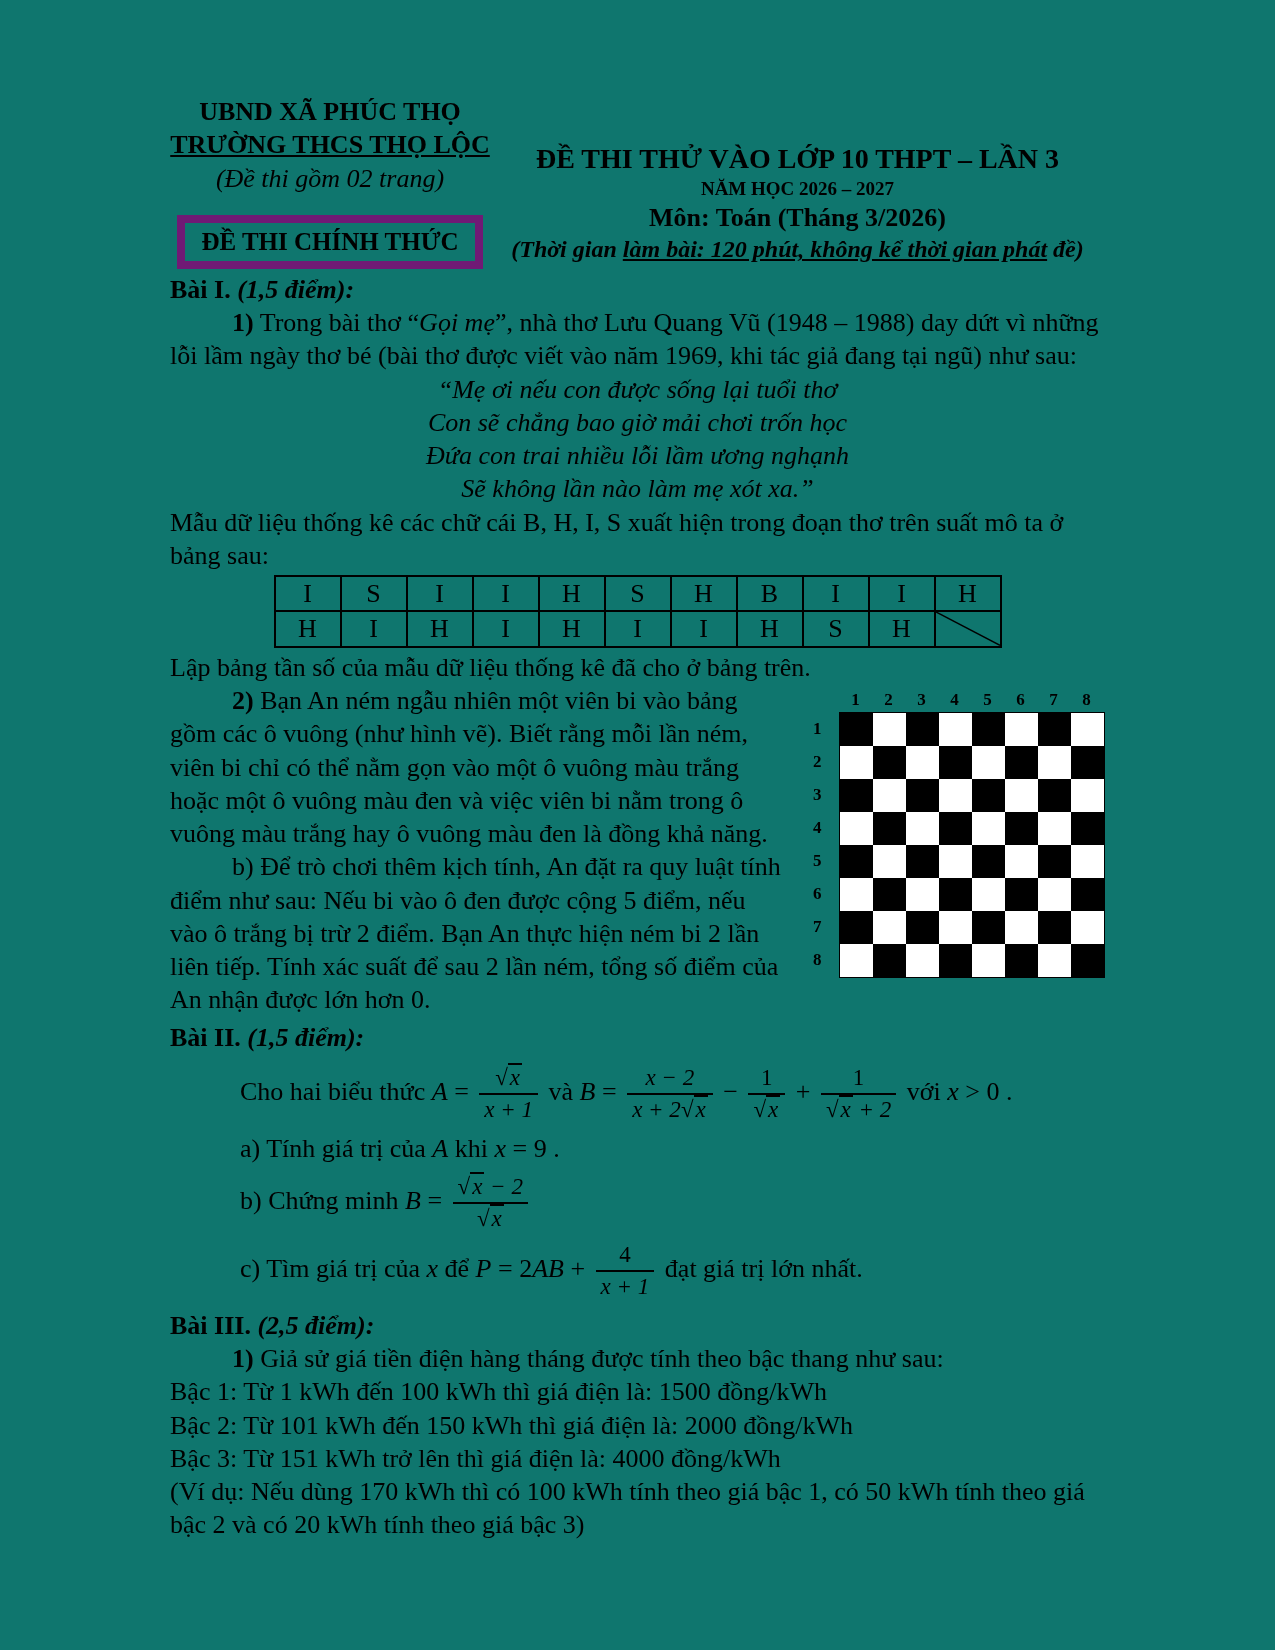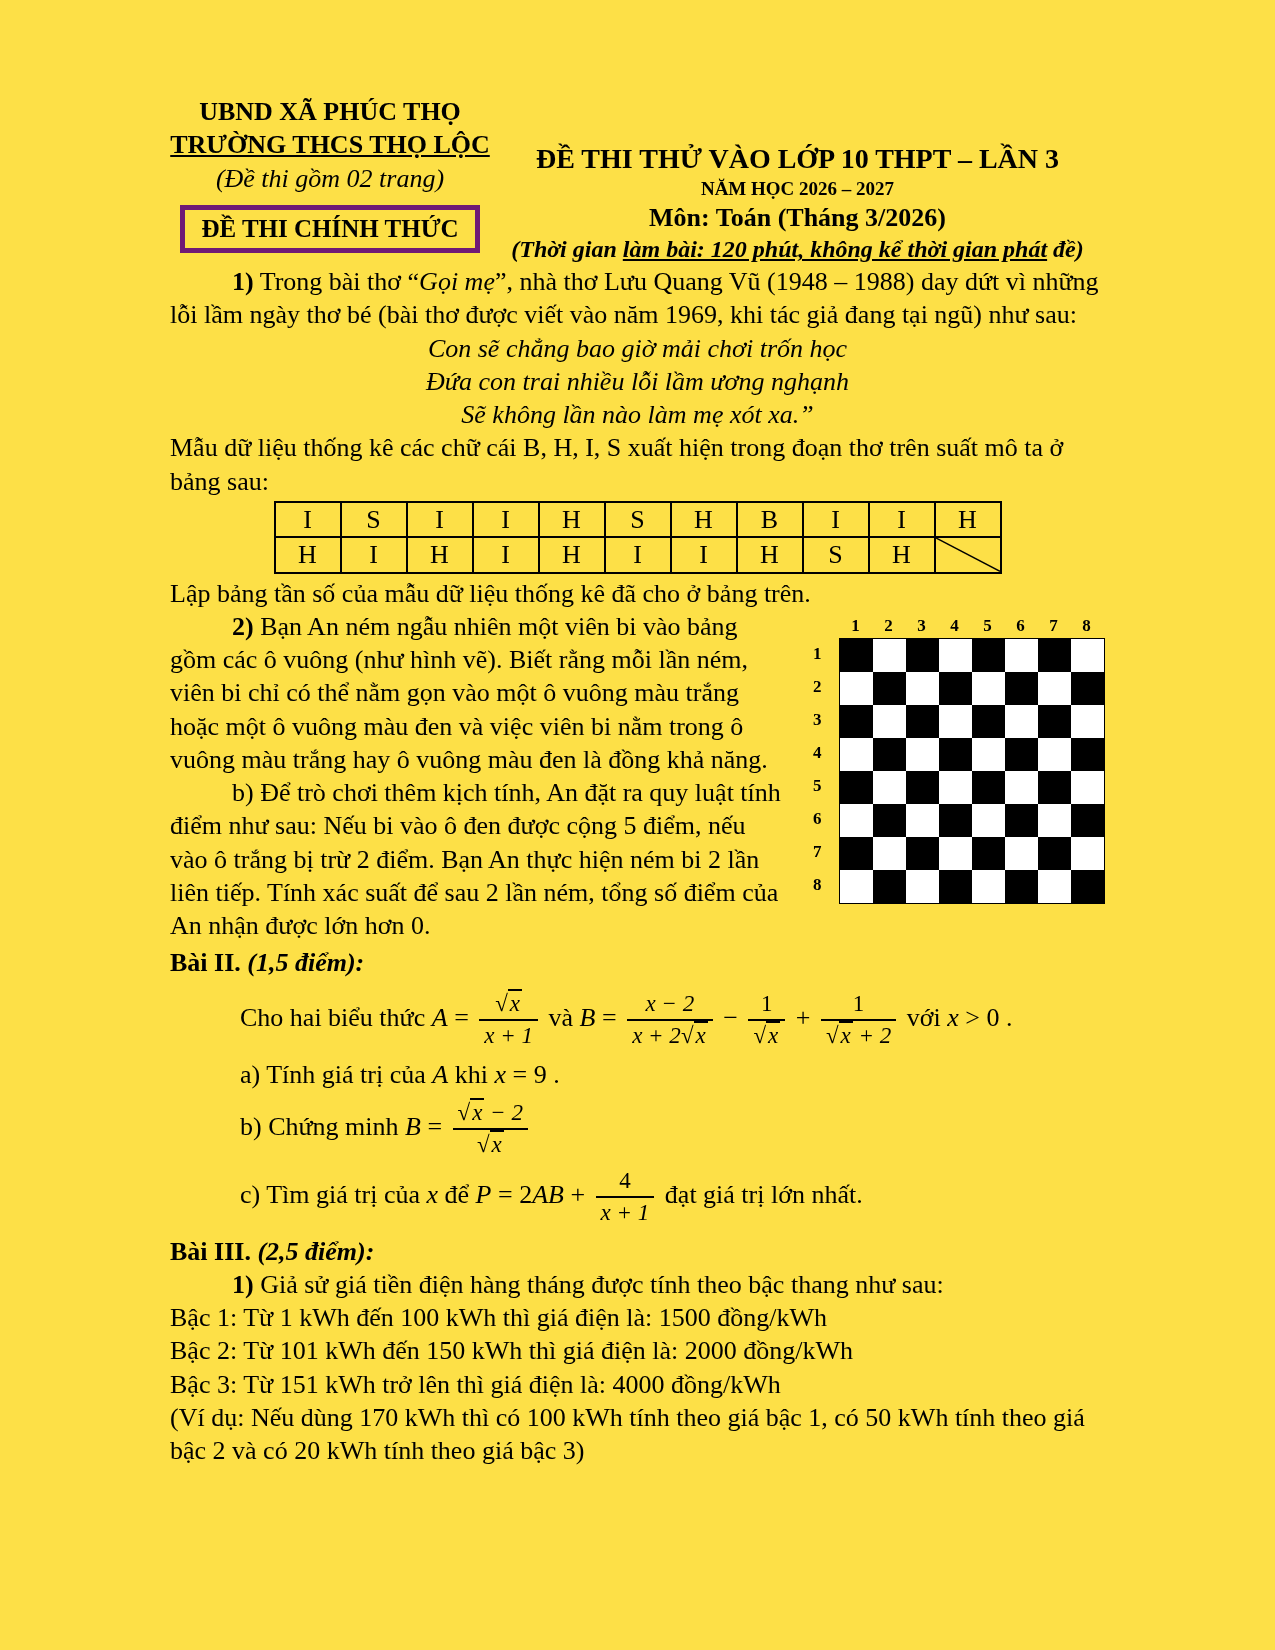--- a/index.html
+++ b/index.html
@@ -2,32 +2,32 @@
 <html lang="vi"><head>
 <meta charset="utf-8">
 <title>Đề thi</title>
 <style>
   html,body { margin:0; padding:0; background:#ffffff; }
   .page {
     width: 1275px; min-height: 1650px; box-sizing: border-box;
     padding: 95px 170px 24px 170px;
     font-family: "Liberation Serif", serif;
     font-size: 26px; color: #000; line-height: 1.28;
-    background: #fde047;
+    background: #0f766e;
   }
   
   .header { display: flex; align-items: flex-start; }
   .header-left { width: 320px; text-align: center; flex: 0 0 auto; }
   .header-right { flex: 1 1 auto; text-align: center; }
   .hl-org { font-weight: bold; }
   .hl-school { font-weight: bold; text-decoration: underline; }
   .hl-pages { font-style: italic; }
   .official-box {
-    display: inline-block; border: 5px solid #701a75; padding: 3px 16px;
-    font-weight: bold; margin-top: 10px; font-size: 25px;
+    display: inline-block; border: 8px solid #701a75; padding: 3px 16px;
+    font-weight: bold; margin-top: 20px; font-size: 25px;
   }
   .hr-title { font-weight: bold; font-size: 28px; margin-top: 46px; }
   .hr-year { font-weight: bold; font-size: 19px; }
   .hr-subject { font-weight: bold; }
   .hr-time { font-style: italic; font-size: 24px; white-space: nowrap; font-weight: bold; }
   .hr-time .u { text-decoration: underline; }
   
   .para { margin: 0; }
   .indent { text-indent: 62px; }
   .sec-head { font-weight: bold; margin-top: 4px; }
@@ -82,24 +82,26 @@
       <div class="official-box">ĐỀ THI CHÍNH THỨC</div>
     </div>
     <div class="header-right">
       <div class="hr-title">ĐỀ THI THỬ VÀO LỚP 10 THPT – LẦN 3</div>
       <div class="hr-year">NĂM HỌC 2026 – 2027</div>
       <div class="hr-subject">Môn: Toán (Tháng 3/2026)</div>
       <div class="hr-time"><span>(Thời gian </span><span class="u">làm bài: 120 phút, không kể thời gian phát</span><span> đề)</span></div>
     </div>
   </div>
 
+  <p class="para sec-head"><span>Bài I.</span> <span class="pts">(1,5 điểm):</span></p>
 
   <p class="para indent"><b>1)</b><span> Trong bài thơ “</span><i>Gọi mẹ</i><span>”, nhà thơ Lưu Quang Vũ (1948 – 1988) day dứt vì những lỗi lầm ngày thơ bé (bài thơ được viết vào năm 1969, khi tác giả đang tại ngũ) như sau:</span></p>
 
   <div class="poem">
+    <div>“Mẹ ơi nếu con được sống lại tuổi thơ</div>
     <div>Con sẽ chẳng bao giờ mải chơi trốn học</div>
     <div>Đứa con trai nhiều lỗi lầm ương nghạnh</div>
     <div>Sẽ không lần nào làm mẹ xót xa.”</div>
   </div>
 
   <p class="para">Mẫu dữ liệu thống kê các chữ cái B, H, I, S xuất hiện trong đoạn thơ trên suất mô ta ở bảng sau:</p>
 
   <table class="stat-table">
     <tbody>
       <tr>

